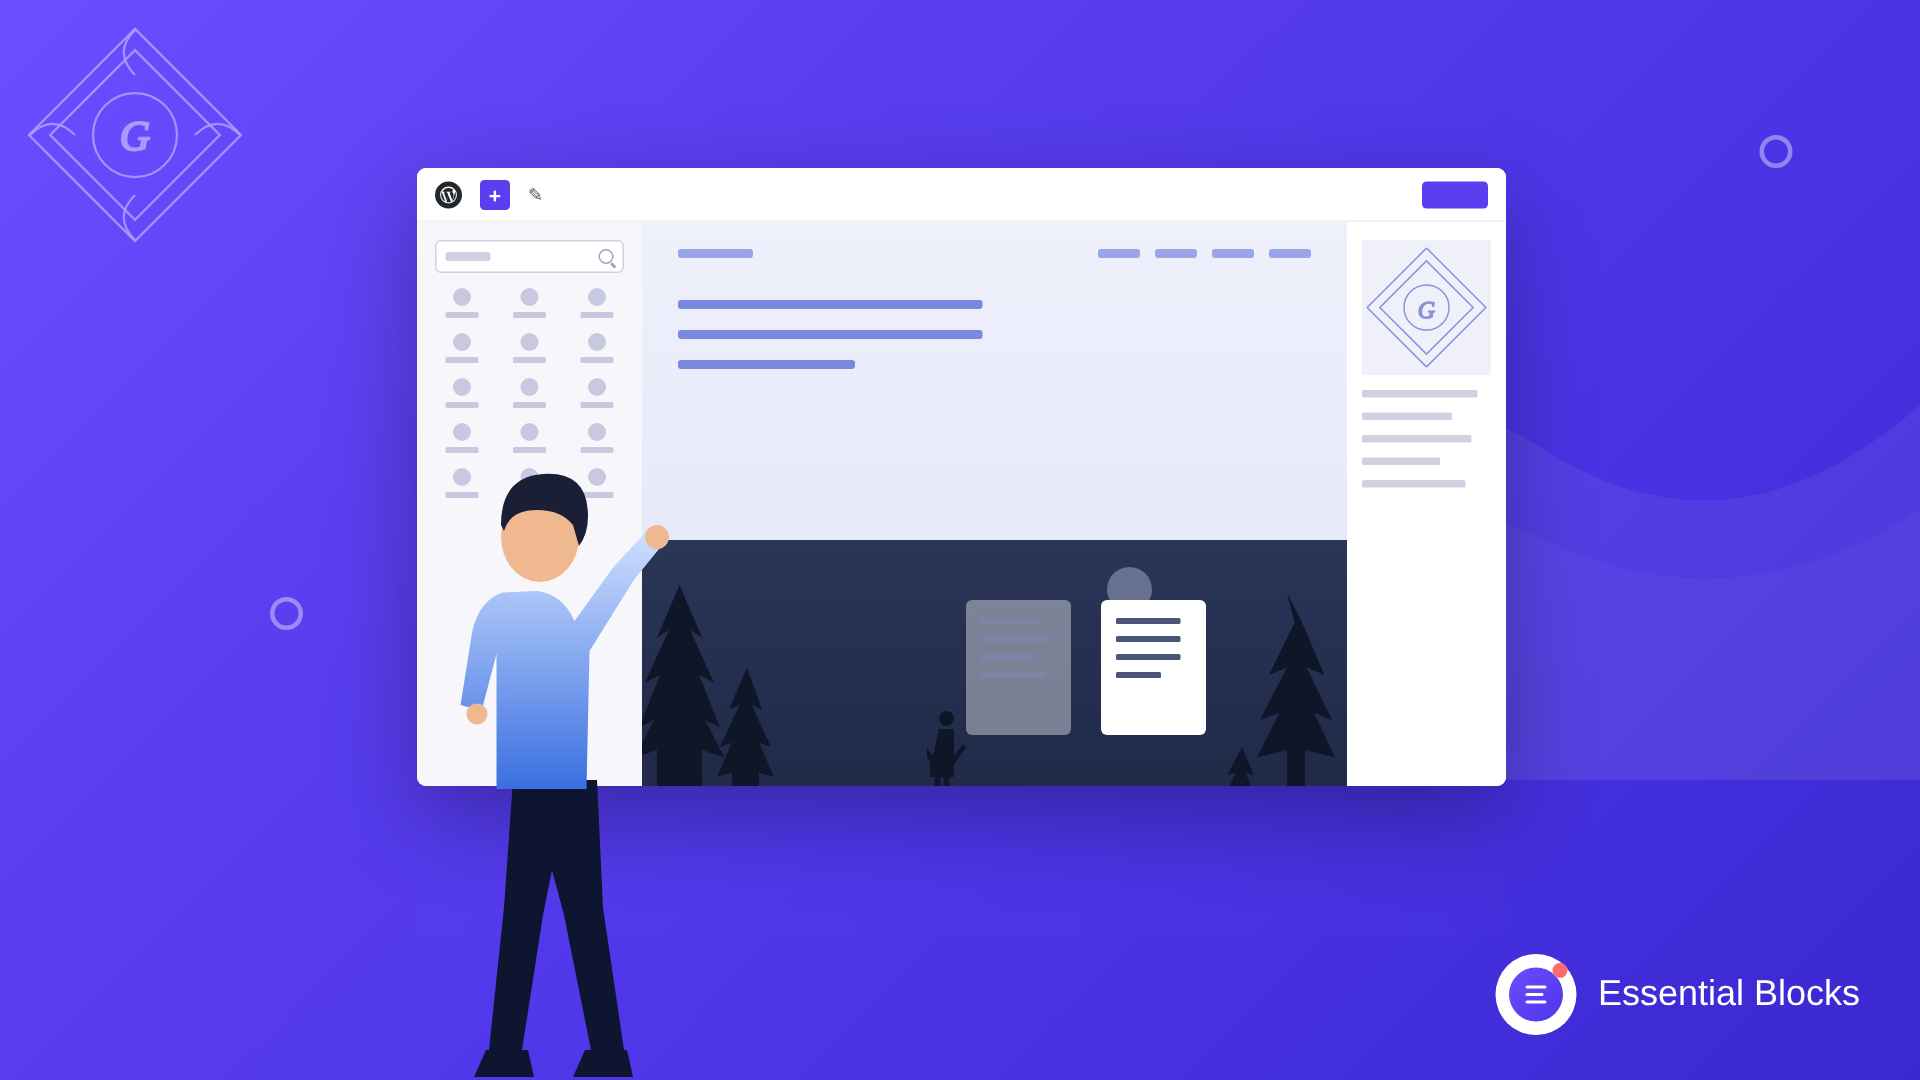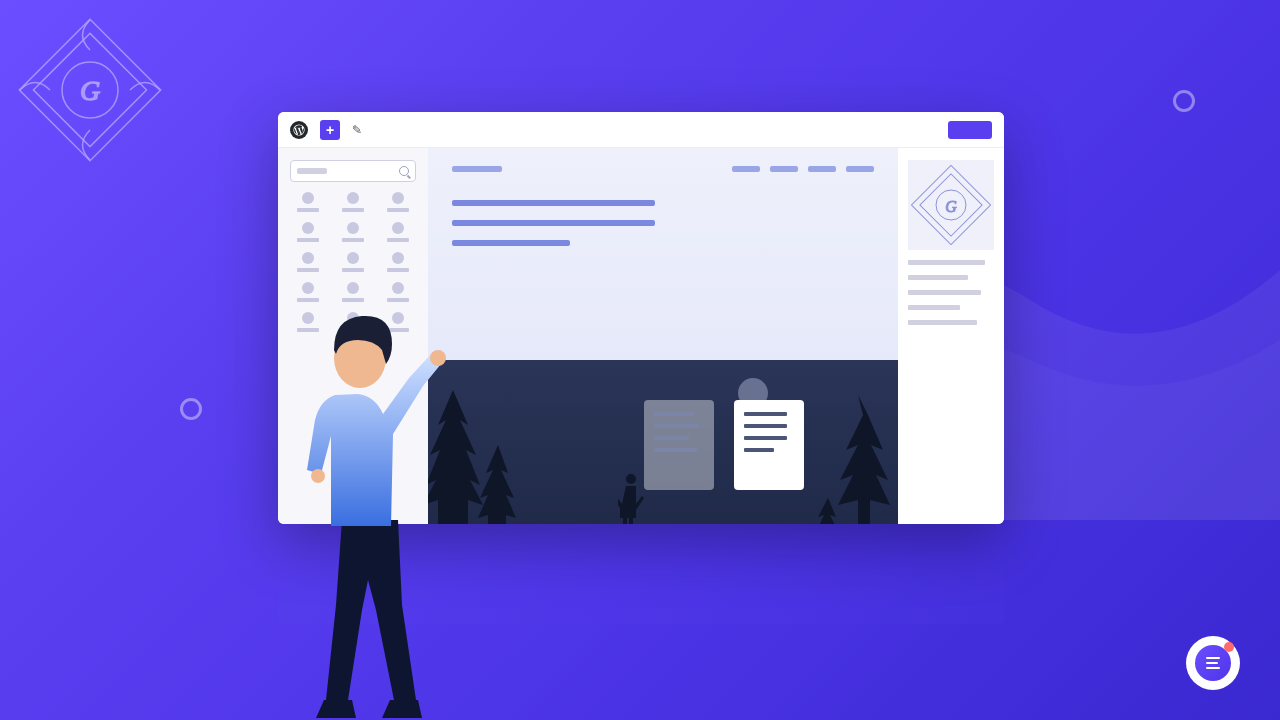--- a/index.html
+++ b/index.html
@@ -244,13 +244,14 @@
     <div class="brand-ico-inner">
       <svg width="20" height="20" viewBox="0 0 20 20">
           <g stroke="#fff" stroke-width="2" stroke-linecap="round">
             <line x1="4" y1="5" x2="16" y2="5"></line>
             <line x1="4" y1="10" x2="14" y2="10"></line>
             <line x1="4" y1="15" x2="16" y2="15"></line>
           </g>
         </svg>
     </div>
   </div>
+  <div class="brand-txt">Essential Blocks</div>
 </div>
 
 </body></html>

